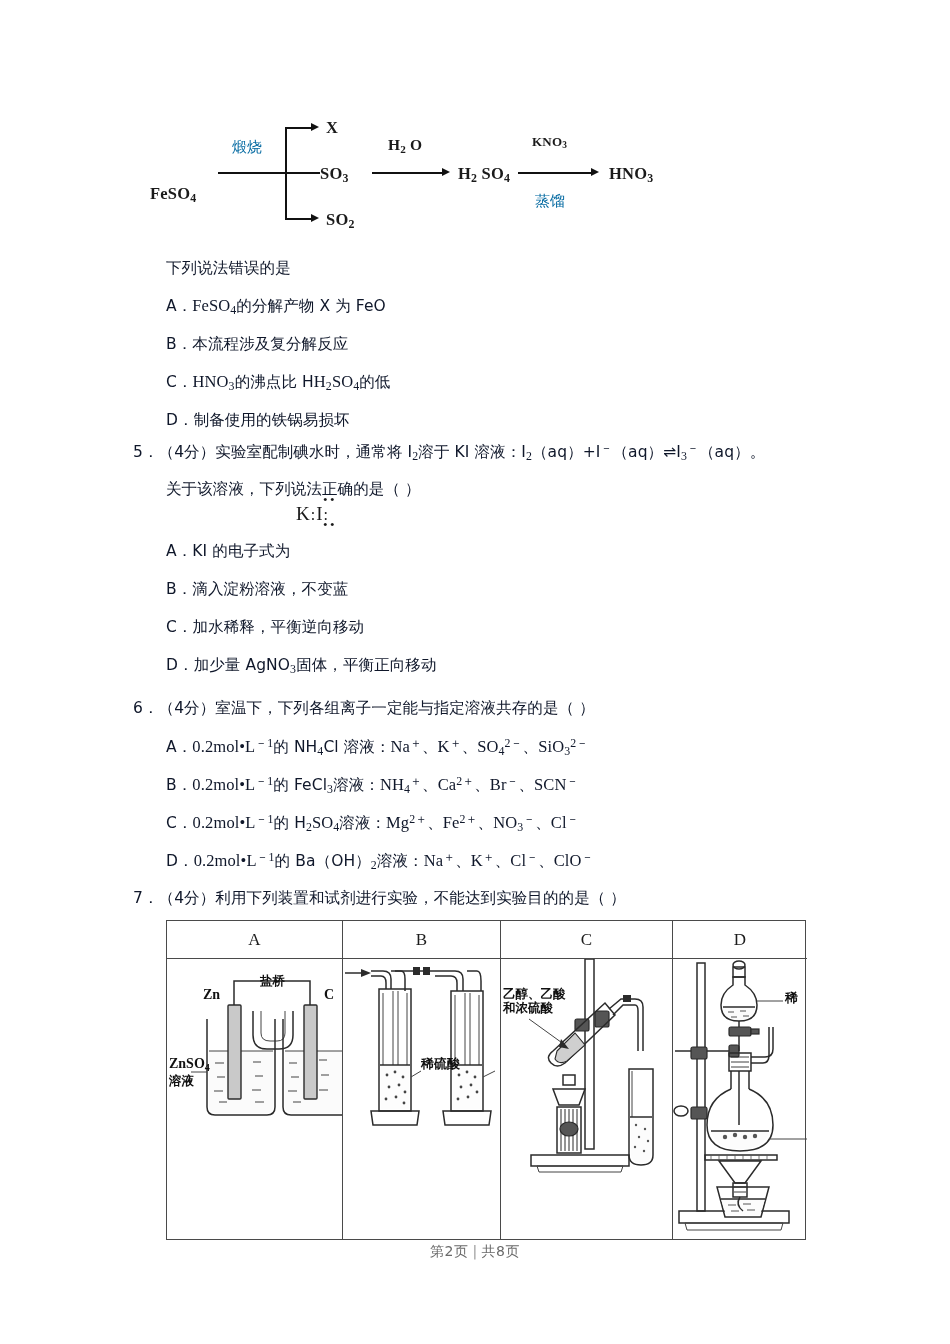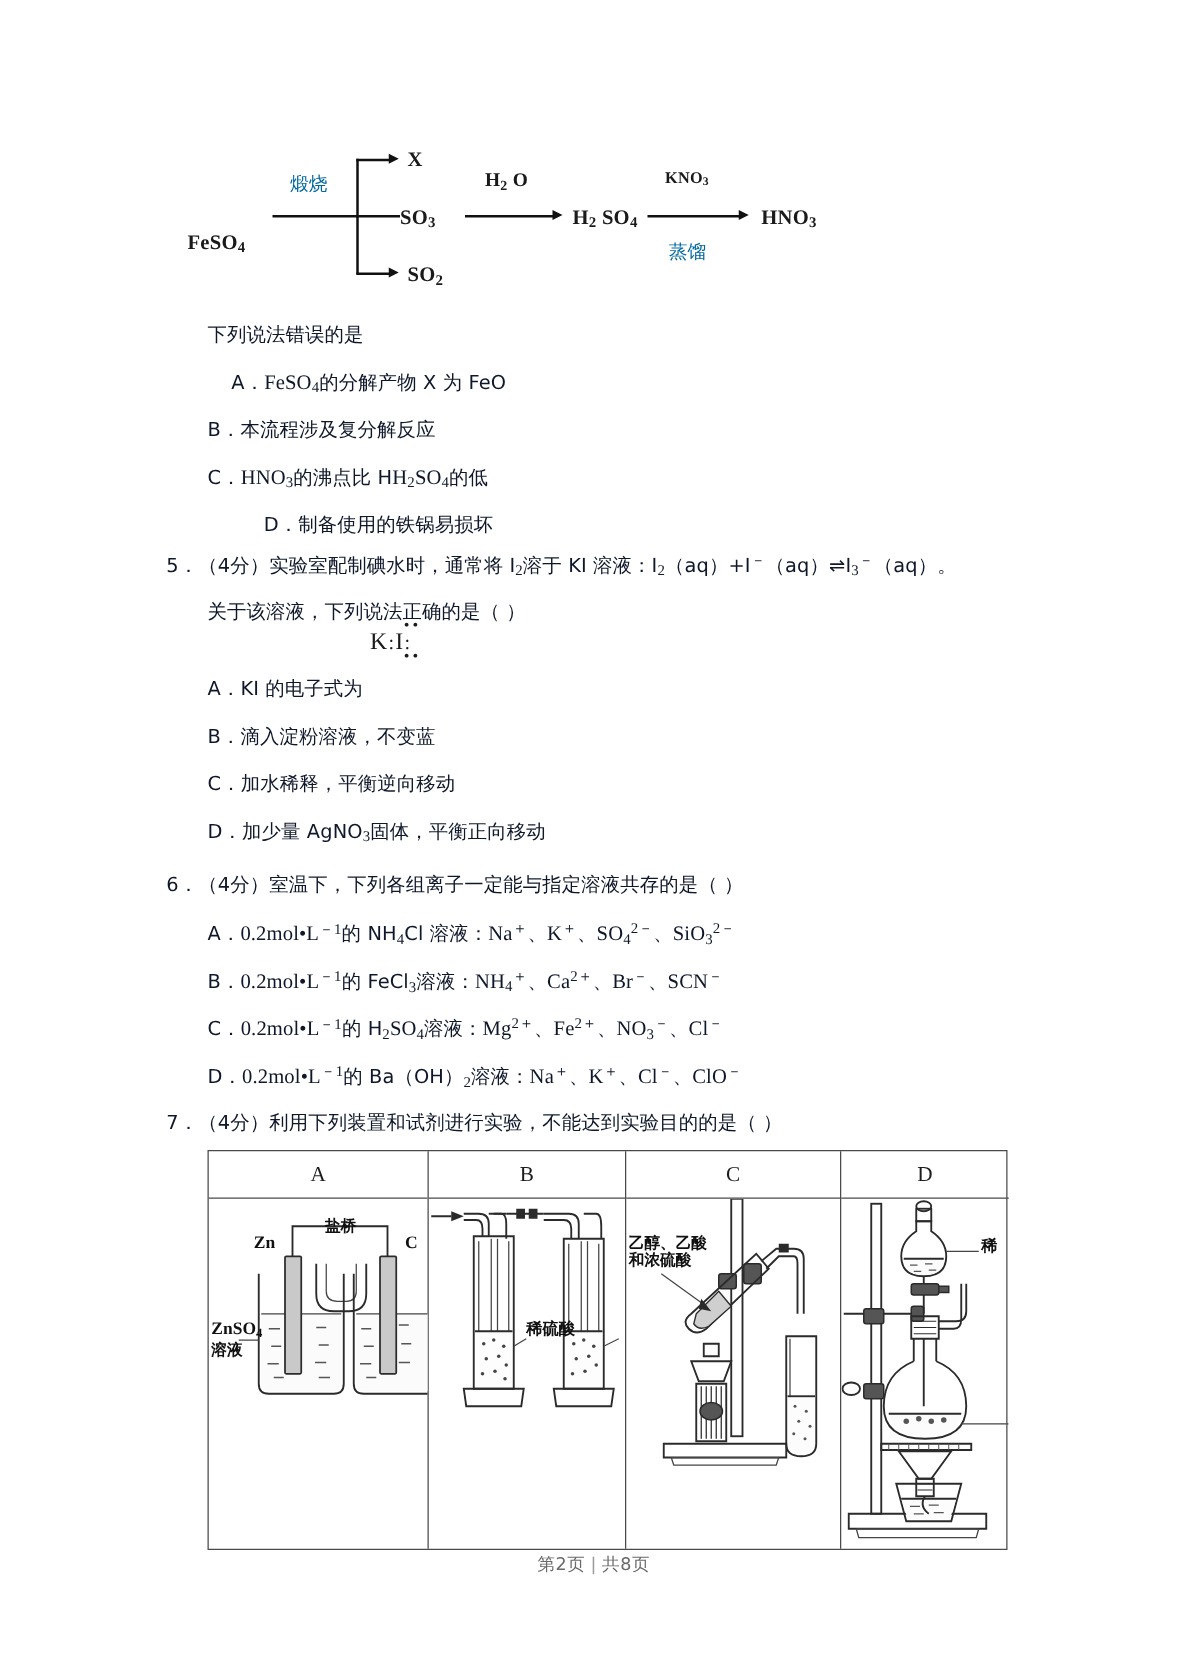--- a/index.html
+++ b/index.html
@@ -213,33 +213,33 @@
     <div class="ah" style="left:441px; top:55.5px;"></div>
     <div class="cn" style="left:385px; top:80px;">蒸馏</div>
 
     <div class="node" style="left:459px; top:52px;">
       <span>HNO</span><sub>3</sub>
     </div>
   </div>
 
   <div class="txt cjk" style="left:166px; top:258px;">下列说法错误的是</div>
 
-  <div class="txt mix" style="left:166px; top:296px;margin-left:19px;">
+  <div class="txt mix" style="left:166px; top:296px;">
     <span class="z">A．</span><span>FeSO</span><sub>4</sub><span class="z">的分解产物 X 为 FeO</span>
   </div>
 
   <div class="txt mix" style="left:166px; top:334px;">
     <span class="z">B．</span><span class="z">本流程涉及复分解反应</span>
   </div>
 
   <div class="txt mix" style="left:166px; top:372px;text-align:right;">
     <span class="z">C．</span><span>HNO</span><sub>3</sub><span class="z">的沸点比 H</span><span>H</span><sub>2</sub><span>SO</span><sub>4</sub><span class="z">的低</span>
   </div>
 
-  <div class="txt mix" style="left:166px; top:410px;margin-left:45px;">
+  <div class="txt mix" style="left:166px; top:410px;">
     <span class="z">D．</span><span class="z">制备使用的铁锅易损坏</span>
   </div>
 
   <div class="txt mix" style="left:133px; top:441px;">
     <span class="z">5．</span><span class="z">（4分）</span><span class="z">实验室配制碘水时，通常将 I</span><sub>2</sub><span class="z">溶于 KI 溶液：I</span><sub>2</sub><span class="z">（aq）+I</span><sup>－</sup><span class="z">（aq）⇌I</span><sub>3</sub><sup>－</sup><span class="z">（aq）。</span>
   </div>
 
   <div class="txt cjk" style="left:166px; top:479px;">关于该溶液，下列说法正确的是（        ）</div>
 
   <div class="lewis">

